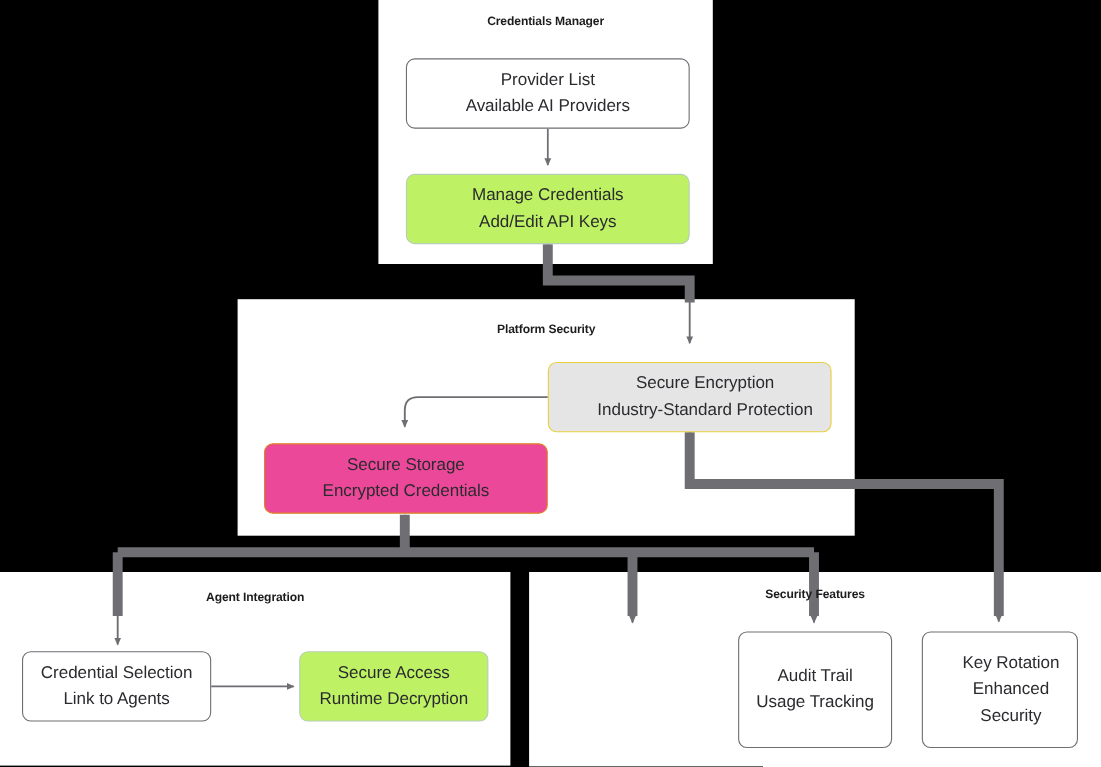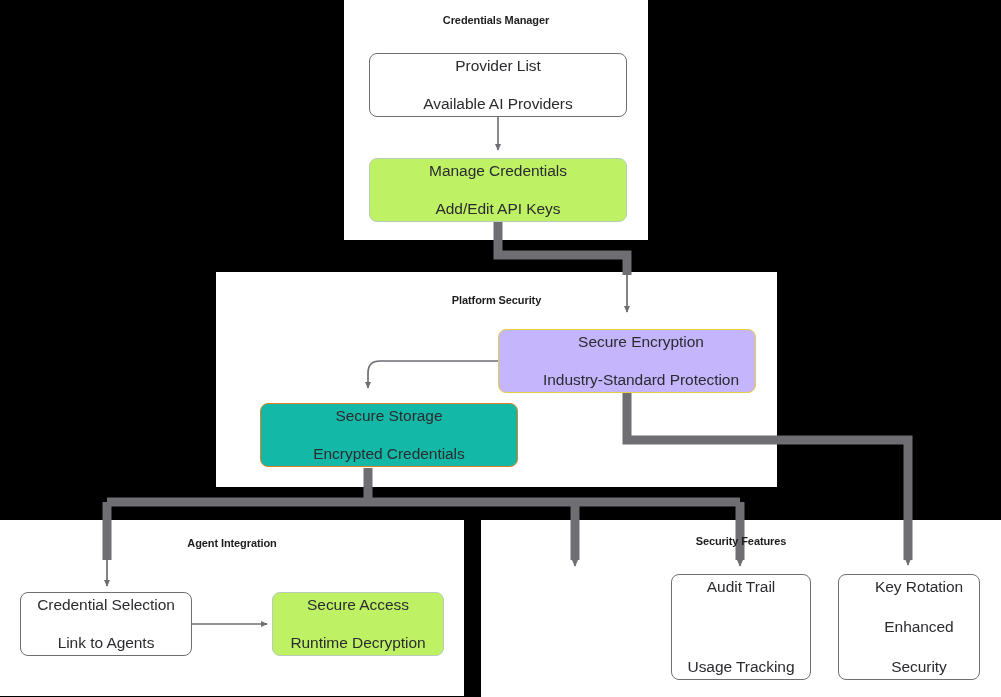--- a/index.html
+++ b/index.html
@@ -29,33 +29,33 @@
     text-align: center;
     letter-spacing: -0.1px;
   }
   .node {
     position: absolute;
     box-sizing: border-box;
     border-radius: 8px;
     display: flex;
     flex-direction: column;
     align-items: center;
-    justify-content: space-between;
+    justify-content: center;
     font-size: 15.5px;
     color: #2b2b2f;
     line-height: 1.55;
     text-align: center;
     letter-spacing: -0.05px;
   }
   .node .ln { display: block; white-space: nowrap; }
 
   .node-plain   { background:#ffffff; border:1.6px solid #6e6e73; }
   .node-green   { background:#bef264; border:1.4px solid #b7cdb7; }
-  .node-yellow  { background:#c4b5fd; border:1.8px solid #e8cf42;padding-left:28px; }
-  .node-orange  { background:#14b8a6; border:1.9px solid #e08224;margin-left:20px; }
+  .node-yellow  { background:#e5e5e5; border:1.8px solid #e8cf42;padding-left:28px; }
+  .node-orange  { background:#ec4899; border:1.9px solid #e08224; }
   .node-teal    { background:#c6f5ef; border:1.9px solid #5cd4c7; }
 
   svg.edges {
     position: absolute;
     left: 0; top: 0;
     width: 1001px; height: 697px;
     pointer-events: none;
   }
 </style>
 </head>

